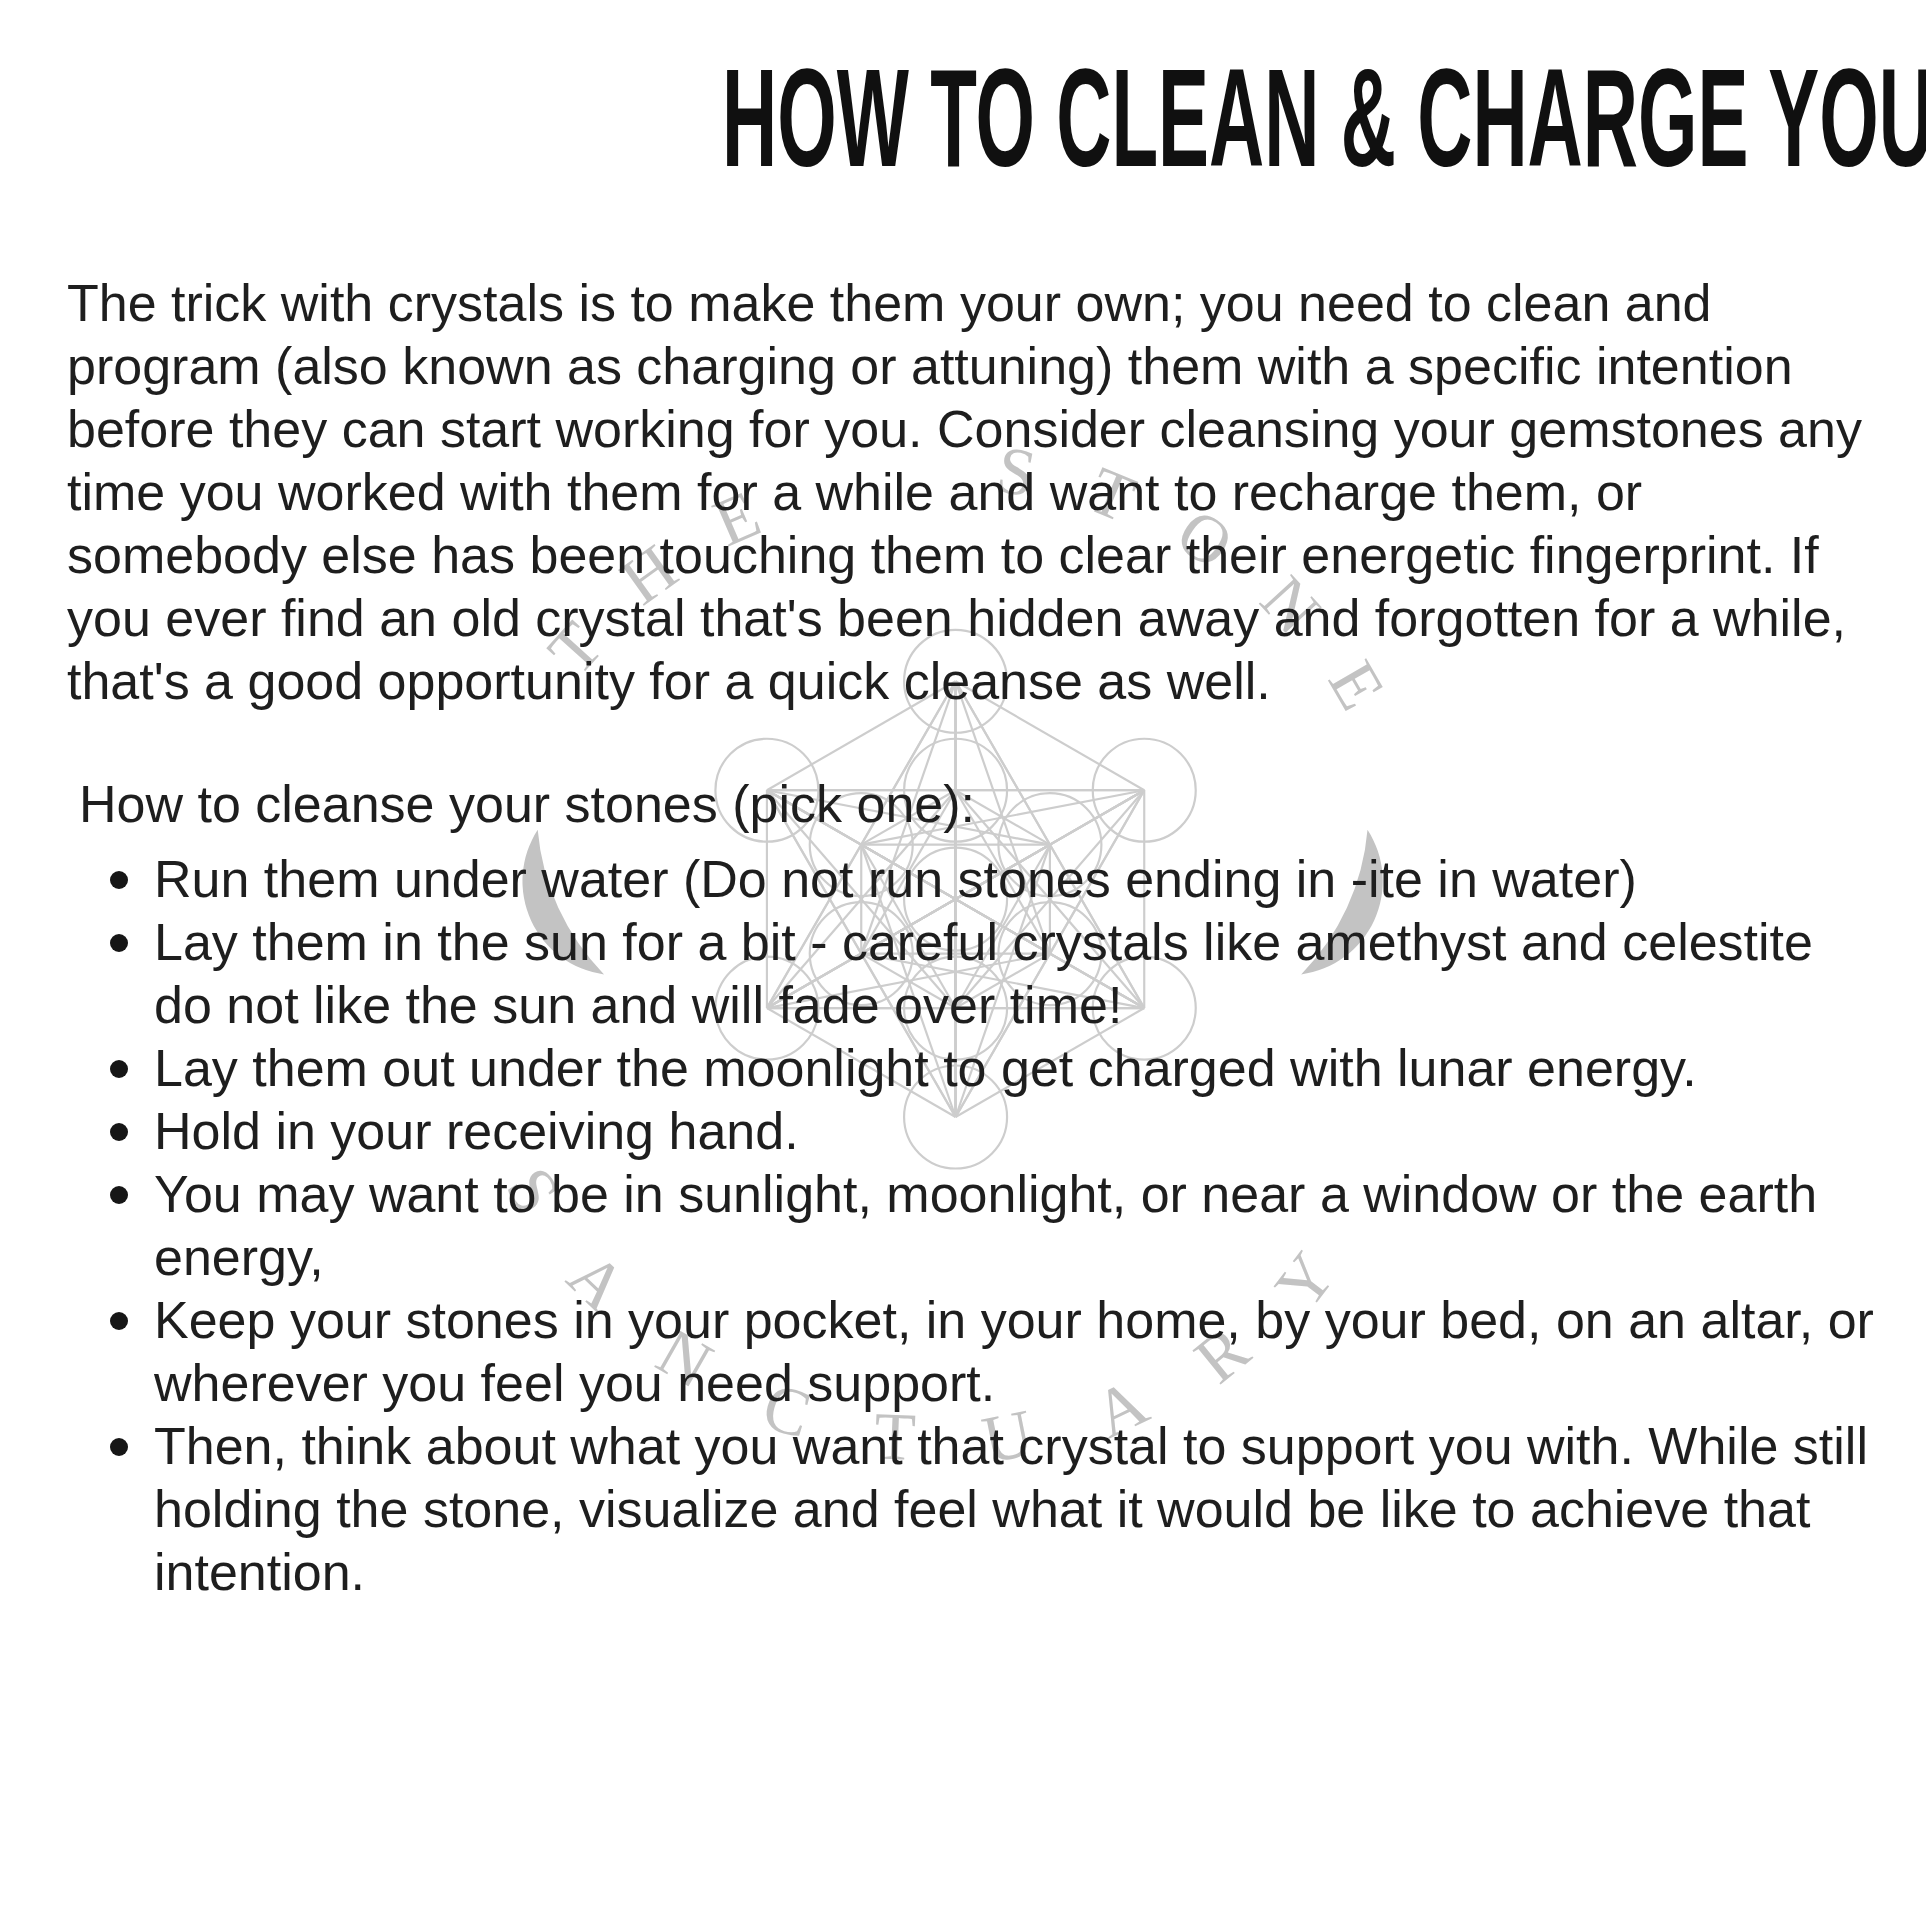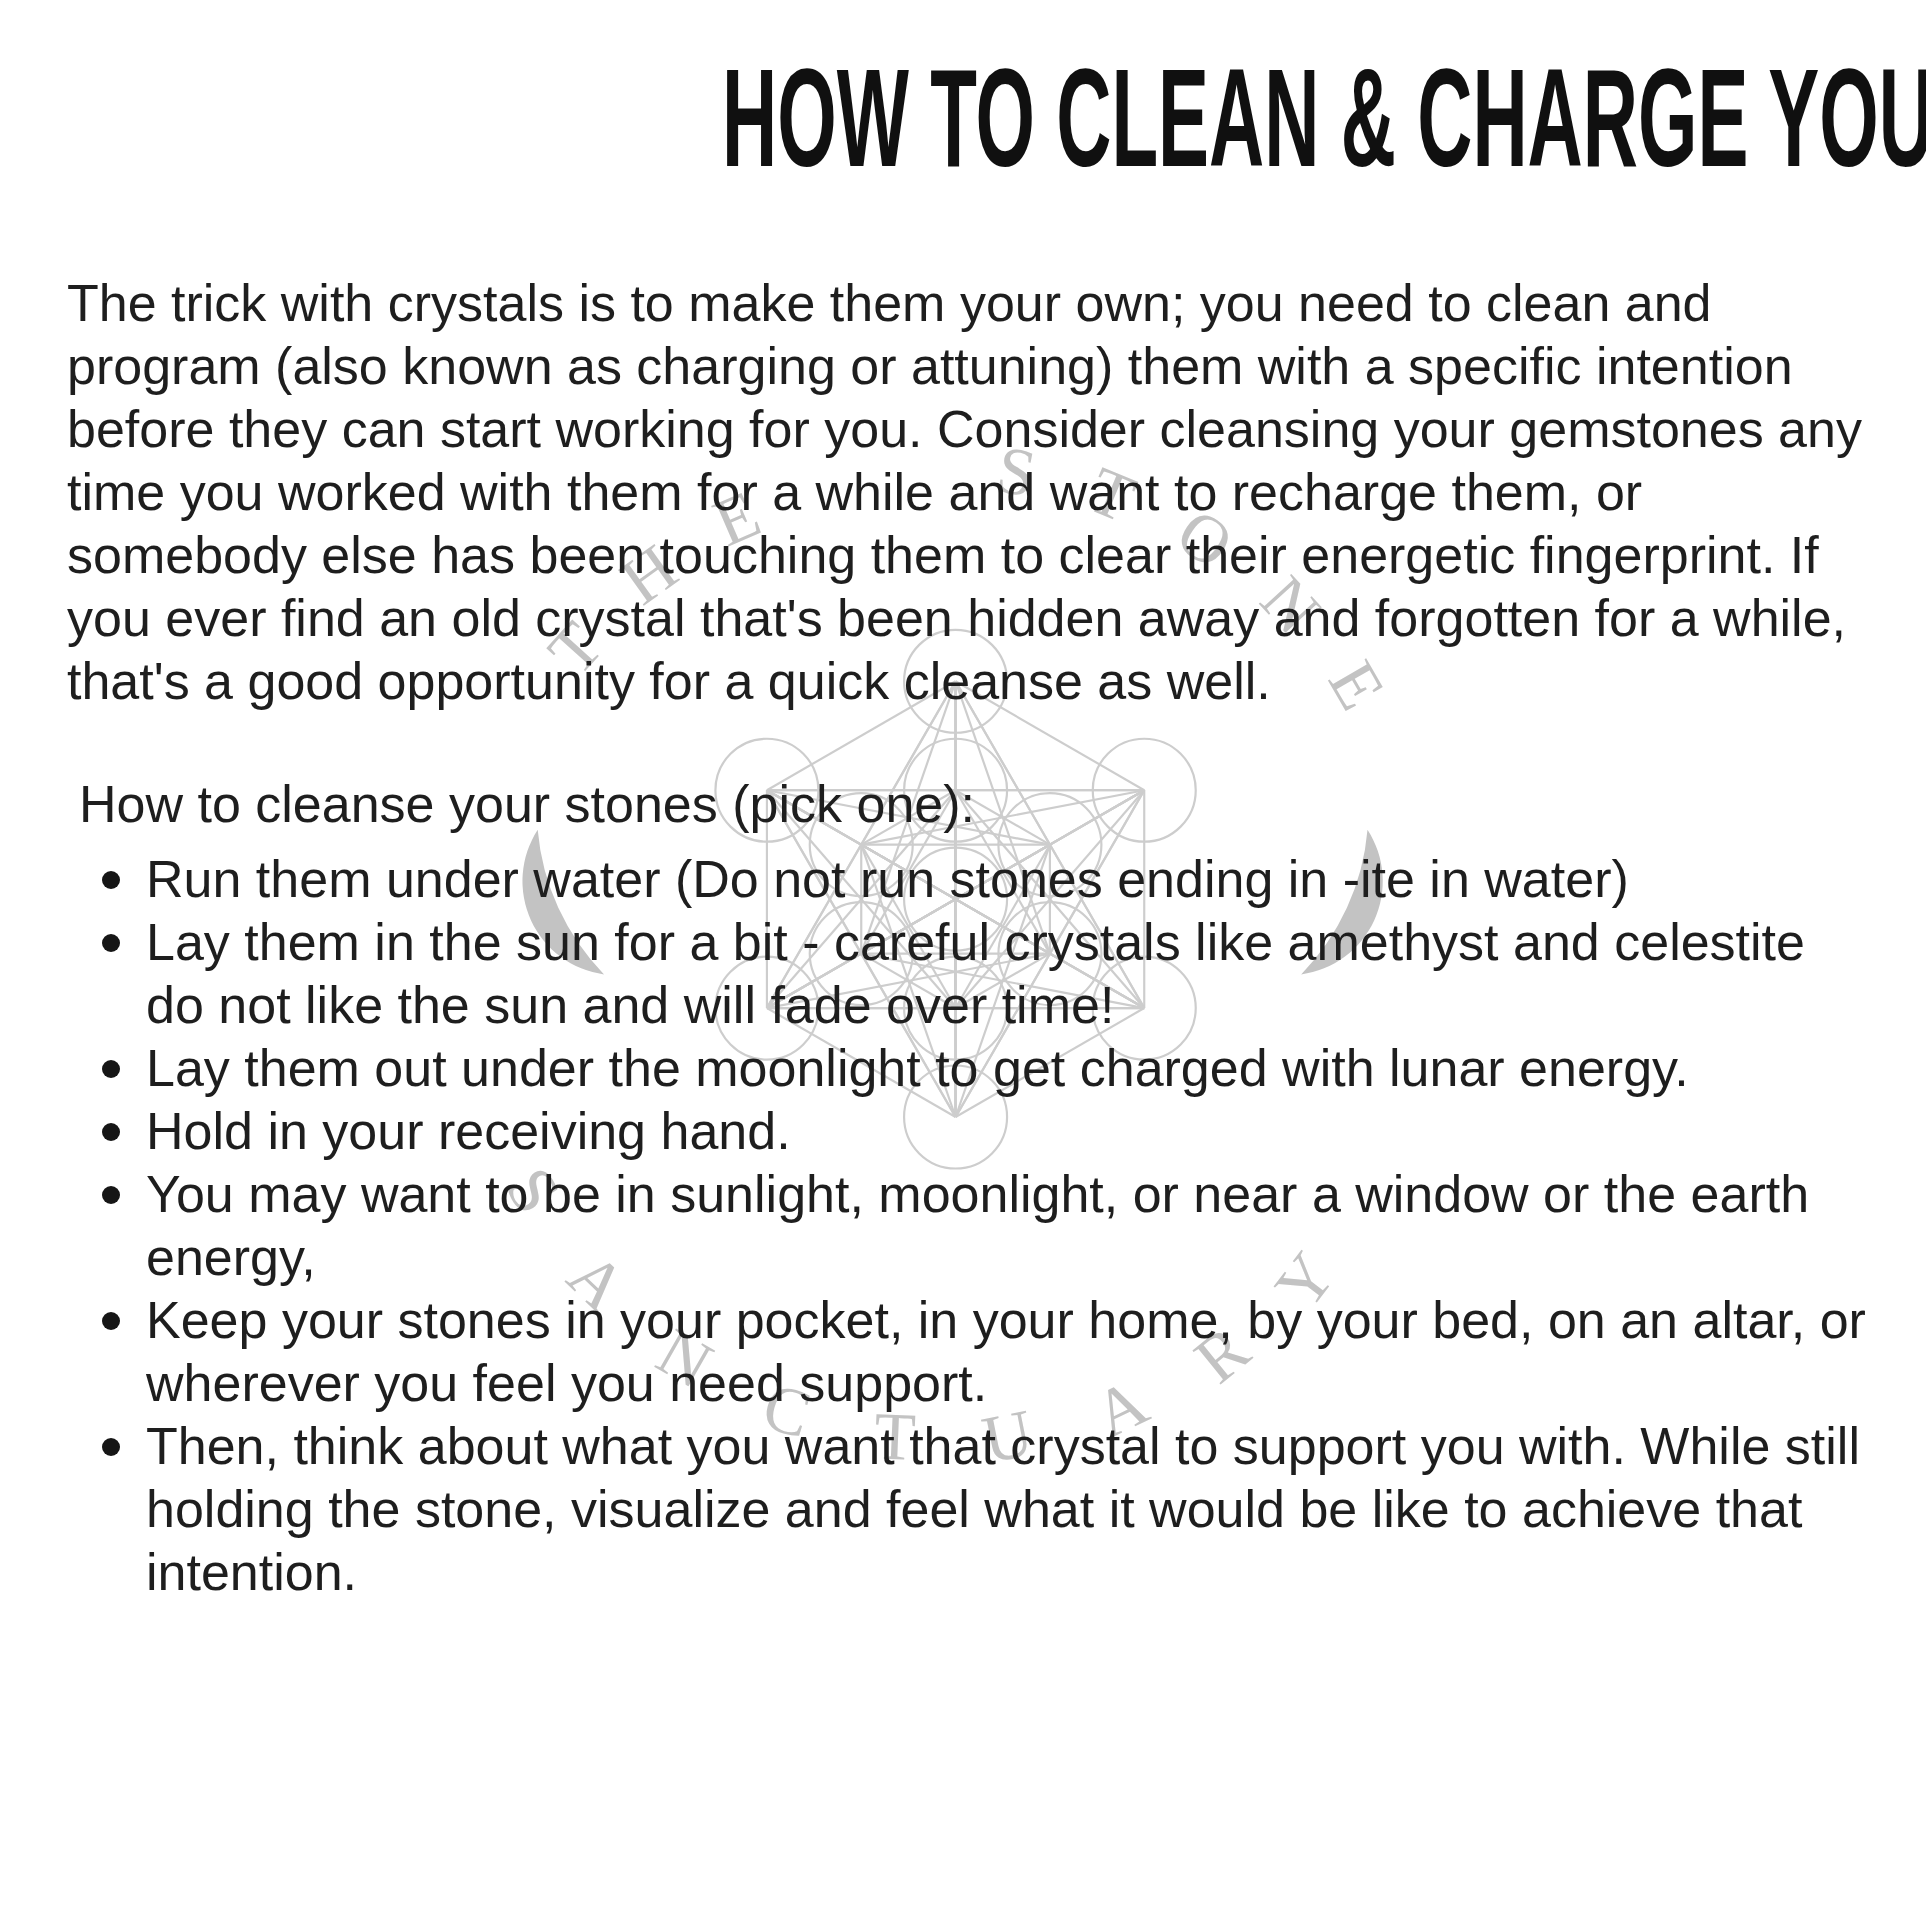--- a/index.html
+++ b/index.html
@@ -68,20 +68,21 @@
   .section-heading.charge  { margin-top: 65px; }
 
   ul.bullet-list {
     list-style: none;
     margin: 0;
     padding: 0 0 0 79px;
   }
   ul.bullet-list li {
     position: relative;
     white-space: pre-line;
+    margin-left: 8px;
   }
   ul.bullet-list li::before {
     content: "";
     position: absolute;
     left: -44px;
     top: 23px;
     width: 18px;
     height: 18px;
     border-radius: 50%;
     background: #161616;

